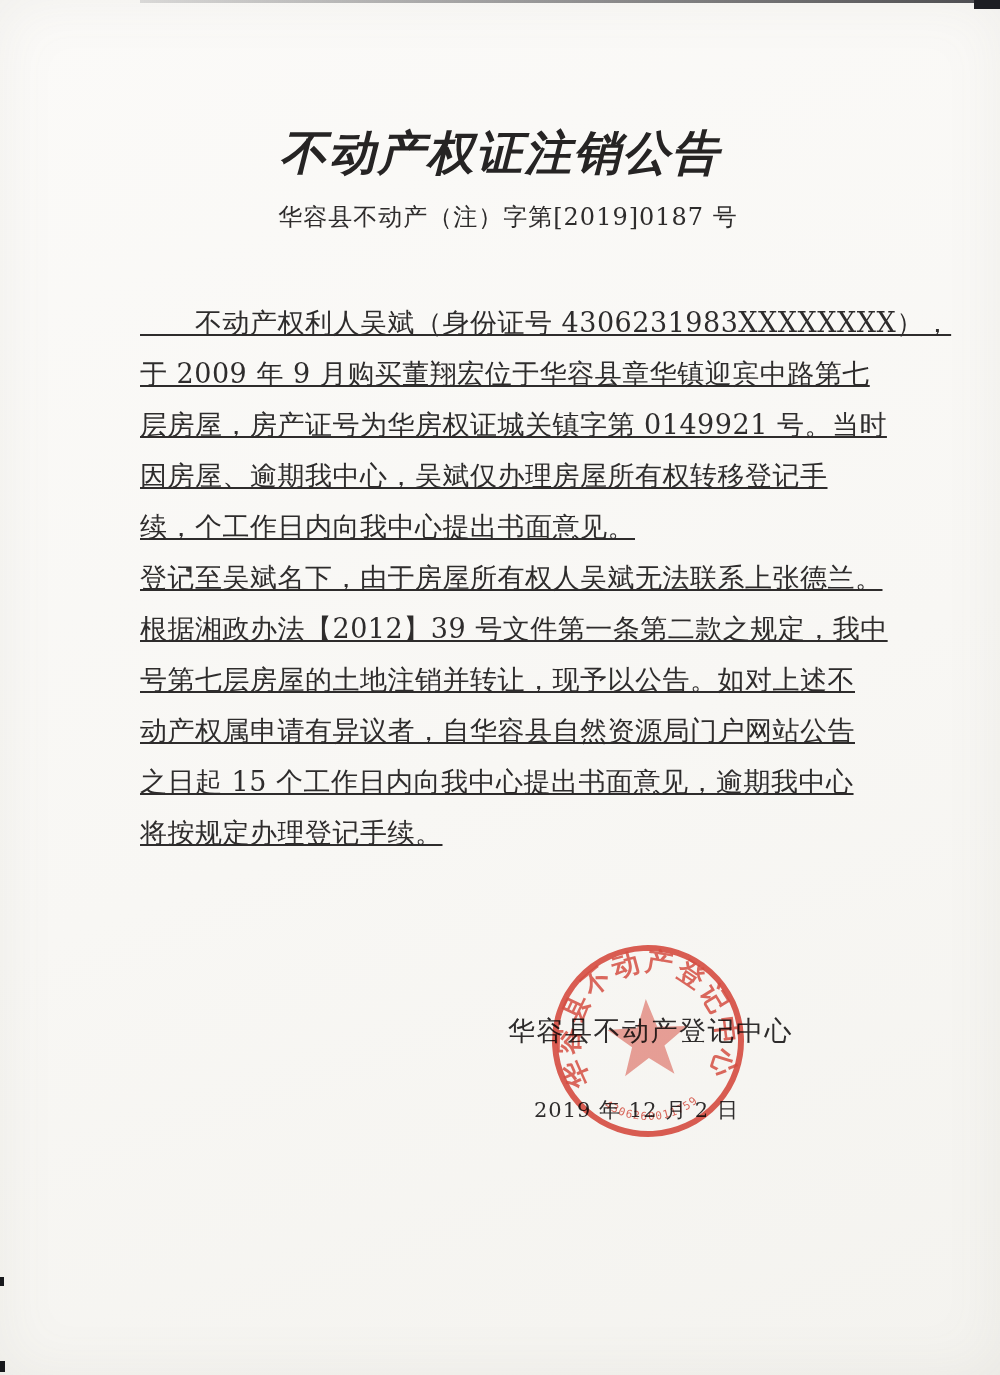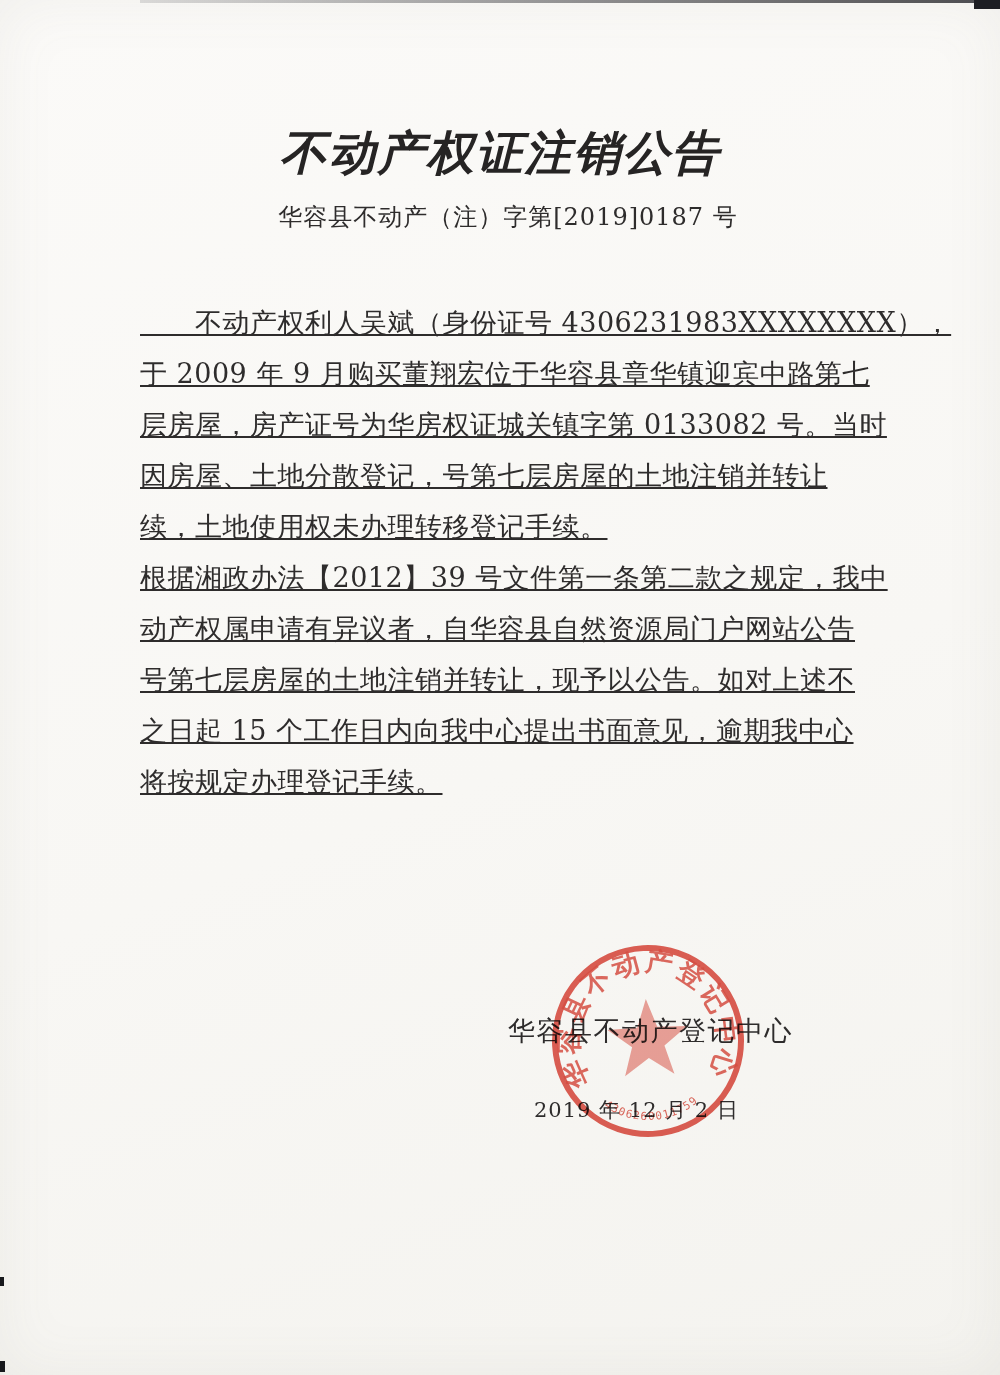--- a/index.html
+++ b/index.html
@@ -70,26 +70,27 @@
   <div class="scan-mark m1"></div>
   <div class="scan-mark m2"></div>
   <div class="artifact-dot"></div>
 
   <h1 class="title">不动产权证注销公告</h1>
   <div class="doc-number">华容县不动产（注）字第[2019]0187 号</div>
 
   <div class="body-text">
       <div class="body-line">　　不动产权利人吴斌（身份证号 4306231983XXXXXXXX），</div>
       <div class="body-line">于 2009 年 9 月购买董翔宏位于华容县章华镇迎宾中路第七</div>
-      <div class="body-line">层房屋，房产证号为华房权证城关镇字第 0133082 号。当时</div>
-      <div class="body-line">因房屋、土地分散登记，号第七层房屋的土地注销并转让</div>
-      <div class="body-line">续，土地使用权未办理转移登记手续。</div>
+      <div class="body-line">层房屋，房产证号为华房权证城关镇字第 0149921 号。当时</div>
+      <div class="body-line">因房屋、逾期我中心，吴斌仅办理房屋所有权转移登记手</div>
+      <div class="body-line">续，个工作日内向我中心提出书面意见。</div>
+      <div class="body-line">登记至吴斌名下，由于房屋所有权人吴斌无法联系上张德兰。</div>
       <div class="body-line">根据湘政办法【2012】39 号文件第一条第二款之规定，我中</div>
+      <div class="body-line">号第七层房屋的土地注销并转让，现予以公告。如对上述不</div>
       <div class="body-line">动产权属申请有异议者，自华容县自然资源局门户网站公告</div>
-      <div class="body-line">号第七层房屋的土地注销并转让，现予以公告。如对上述不</div>
       <div class="body-line">之日起 15 个工作日内向我中心提出书面意见，逾期我中心</div>
       <div class="body-line">将按规定办理登记手续。</div>
     </div>
 
   <div class="signature">华容县不动产登记中心</div>
   <div class="date">2019 年 12 月 2 日</div>
 
   <div class="stamp">
     <svg viewBox="0 0 200 200" width="200" height="200">
       <circle class="seal-ring" cx="100" cy="100" r="93" fill="none" stroke-width="6"></circle>

